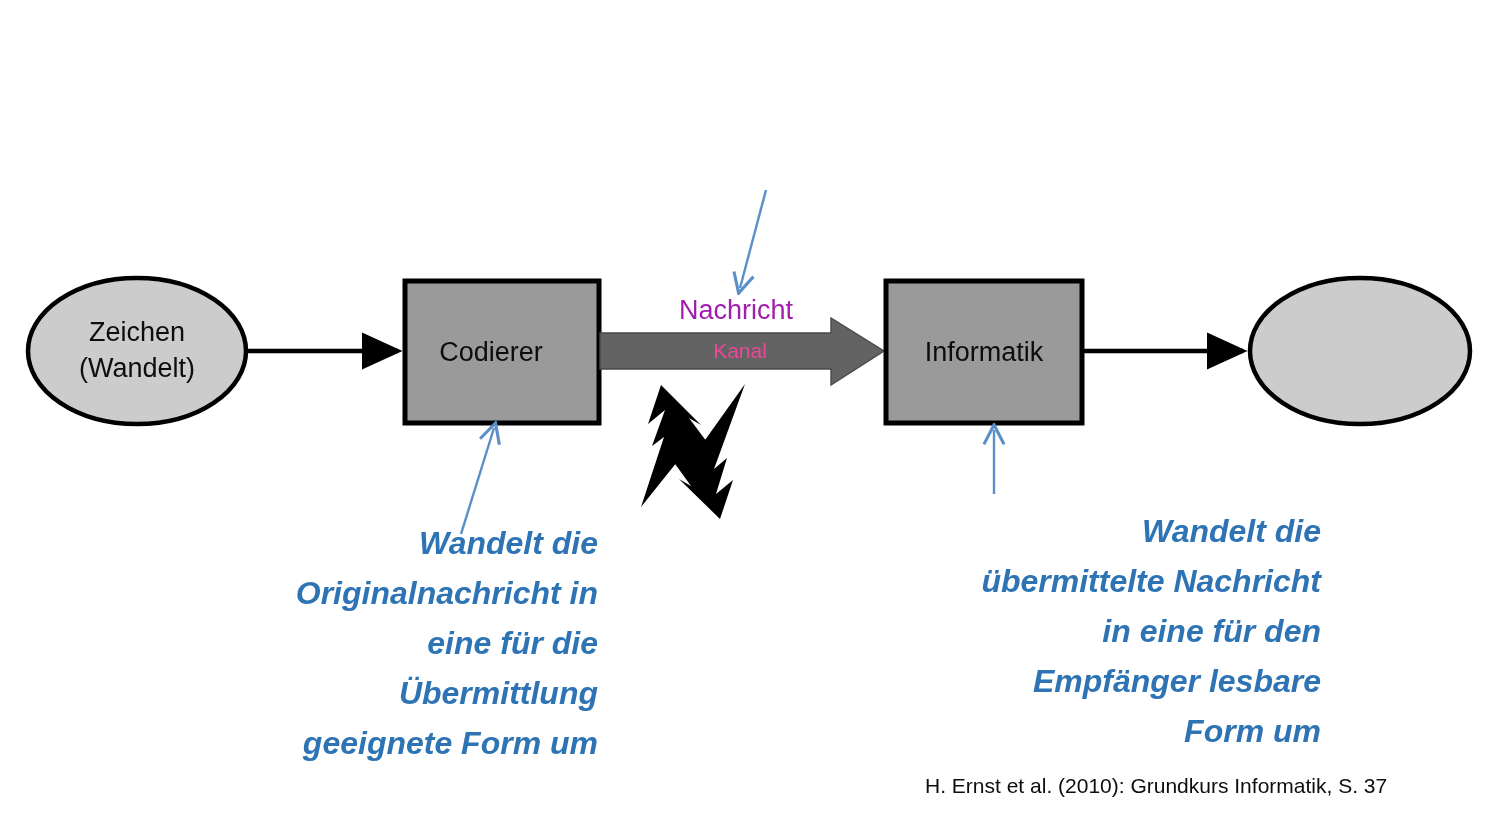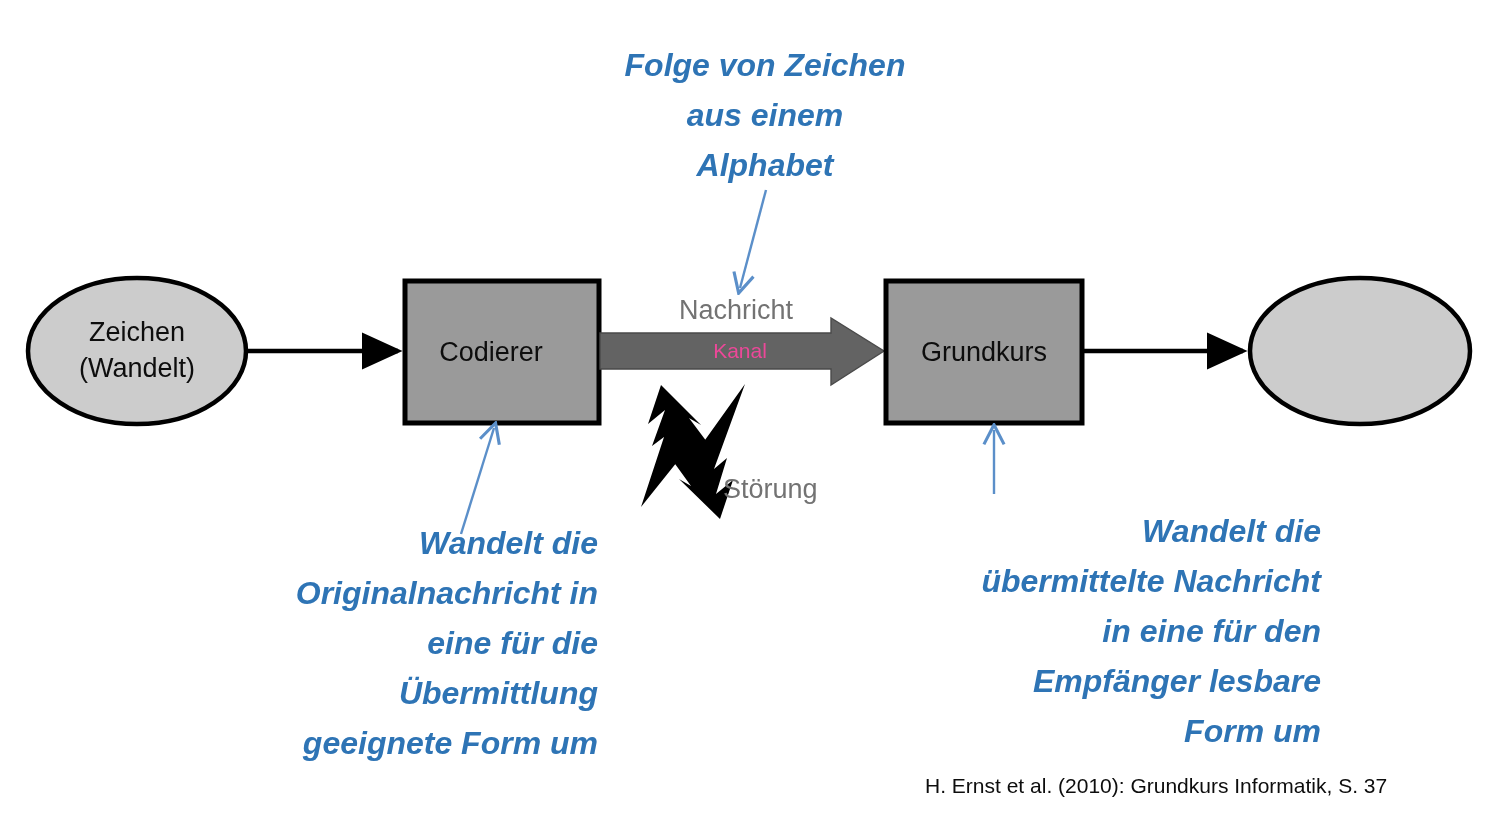--- a/index.html
+++ b/index.html
@@ -31,21 +31,21 @@
     font-family: "Liberation Sans", sans-serif;
     font-size: 27px;
     line-height: 36px;
     letter-spacing: 0px;
     white-space: pre;
     pointer-events: none;
   }
   .edge-label {
     position: absolute;
     text-align: center;
-    color: #737373;
+    color: #a21caf;
     font-family: "Liberation Sans", sans-serif;
     font-size: 27px;
     line-height: 34px;
     white-space: pre;
   }
   .channel-label {
     position: absolute;
     text-align: center;
     color: #ec4899;
     font-family: "Liberation Sans", sans-serif;
@@ -116,32 +116,28 @@
 
     <line x1="461" y1="534" x2="494" y2="428" stroke="#5b8fc9" stroke-width="2.4" marker-end="url(#arrowBlue)"></line>
 
     <line x1="994" y1="494" x2="994" y2="430" stroke="#5b8fc9" stroke-width="2.4" marker-end="url(#arrowBlue)"></line>
   </svg>
 
   <div class="node-label" style="left:28px; top:314px; width:218px;"><span>Zeichen</span><br><span>(Wandelt)</span></div>
 
   <div class="node-label" style="left:394px; top:334px; width:194px;"><span>Codierer</span></div>
 
-  <div class="node-label" style="left:886px; top:334px; width:196px;"><span>Grundkurs</span></div>
+  <div class="node-label" style="left:886px; top:334px; width:196px;"><span>Informatik</span></div>
 
 
   <div class="edge-label" style="left:640px; top:293px; width:192px;">Nachricht</div>
 
   <div class="channel-label" style="left:660px; top:338px; width:160px;">Kanal</div>
 
-  <div class="edge-label" style="left:723px; top:472px; width:200px; text-align:left;">Störung</div>
 
-  <div class="annotation center" style="left:560px; top:40px; width:410px;">Folge von Zeichen
-aus einem
-Alphabet</div>
 
   <div class="annotation left" style="left:238px; top:518px; width:360px;">Wandelt die
 Originalnachricht in
 eine für die
 Übermittlung
 geeignete Form um</div>
 
   <div class="annotation left" style="left:901px; top:506px; width:420px;">Wandelt die
 übermittelte Nachricht
 in eine für den

